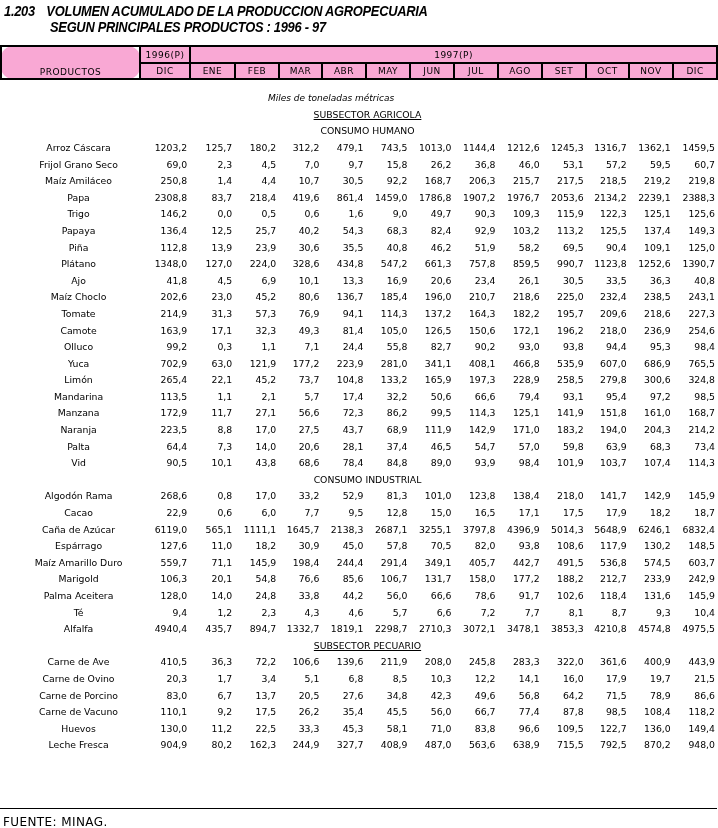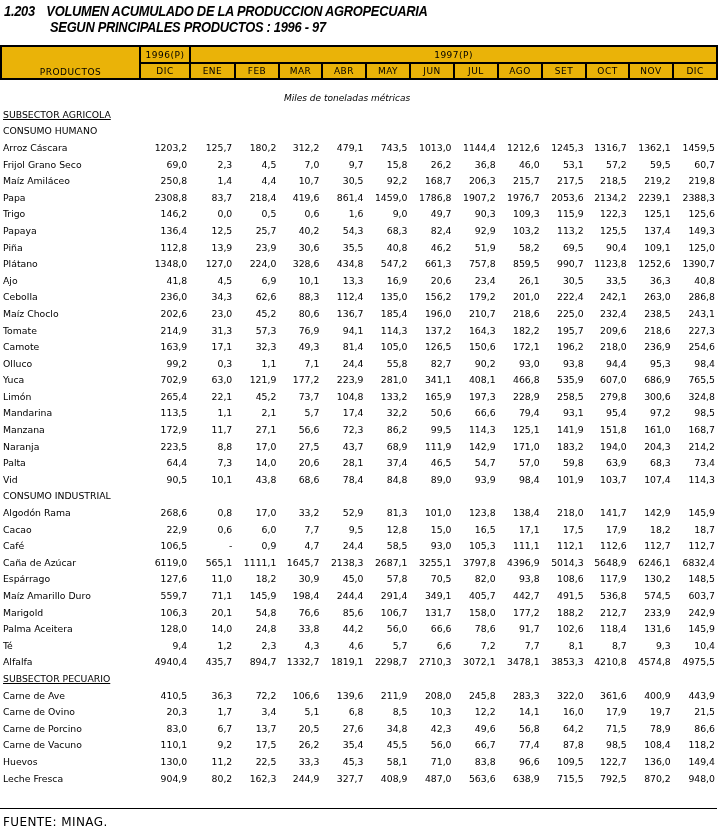--- a/index.html
+++ b/index.html
@@ -5,31 +5,31 @@
   html, body { margin:0; padding:0; background:#ffffff; }
   body { width:718px; height:828px; position:relative; overflow:hidden;
          font-family:"DejaVu Sans", sans-serif; color:#000; }
   .title { position:absolute; left:4px; font-family:"Liberation Sans", sans-serif;
            font-weight:bold; font-style:italic; font-size:14px; letter-spacing:-0.3px; transform:scaleX(0.92); transform-origin:left; }
   .t1 { top:3px; }
   .t2 { top:19px; left:50px; }
   .t1 .num { display:inline-block; width:46px; }
 
   table.hdr { position:absolute; top:45px; left:0; border-collapse:collapse; table-layout:fixed; width:717px; }
-  table.hdr td { background:#eab308; border:2px solid #000; font-size:9px; text-align:center;
+  table.hdr td { background:#f9a8d4; border:2px solid #000; font-size:9px; text-align:center;
                  height:14px; padding:0; letter-spacing:0.5px; }
   table.hdr td.prod { border-right:2px solid #000; vertical-align:bottom; padding-bottom:1px; }
   table.hdr tr.r1 td { height:15px; border-bottom:1px solid #000; }
-  table.hdr tr.r1 td.prod { border-bottom:2px solid #000; }
-
-  .units { position:absolute; top:93px; left:268px; font-size:9px; font-style:italic;margin-left:16px; }
+  table.hdr tr.r1 td.prod { border-bottom:2px solid #000;border-radius:12px; }
+
+  .units { position:absolute; top:93px; left:268px; font-size:9px; font-style:italic; }
 
   table.body { position:absolute; top:106px; left:0; border-collapse:collapse; table-layout:fixed; width:717px; }
   table.body td { font-size:9.3px; padding:0; height:16.6px; text-align:right; white-space:nowrap; padding-right:2px; }
-  table.body td.lbl { text-align:left; padding-left:3px; padding-right:0; }
+  table.body td.lbl { text-align:center; padding-left:18px; padding-right:0; }
   table.body tr.section td.lbl { text-decoration:underline; }
   .rule { position:absolute; left:0; top:808px; width:717px; height:0; border-top:1px solid #000; }
   .source { position:absolute; left:3px; top:815px; font-size:12px; letter-spacing:0.4px; }
 </style>
 </head>
 <body>
 
 <div class="title t1">
   <span class="num">1.203</span><span>VOLUMEN ACUMULADO DE LA PRODUCCION AGROPECUARIA</span>
 </div>
@@ -240,36 +240,20 @@
         <td>16,9</td>
         <td>20,6</td>
         <td>23,4</td>
         <td>26,1</td>
         <td>30,5</td>
         <td>33,5</td>
         <td>36,3</td>
         <td>40,8</td>
       </tr>
       <tr class="data">
-        <td class="lbl">Cebolla</td>
-        <td>236,0</td>
-        <td>34,3</td>
-        <td>62,6</td>
-        <td>88,3</td>
-        <td>112,4</td>
-        <td>135,0</td>
-        <td>156,2</td>
-        <td>179,2</td>
-        <td>201,0</td>
-        <td>222,4</td>
-        <td>242,1</td>
-        <td>263,0</td>
-        <td>286,8</td>
-      </tr>
-      <tr class="data">
         <td class="lbl">Maíz Choclo</td>
         <td>202,6</td>
         <td>23,0</td>
         <td>45,2</td>
         <td>80,6</td>
         <td>136,7</td>
         <td>185,4</td>
         <td>196,0</td>
         <td>210,7</td>
         <td>218,6</td>
@@ -467,36 +451,20 @@
         <td>12,8</td>
         <td>15,0</td>
         <td>16,5</td>
         <td>17,1</td>
         <td>17,5</td>
         <td>17,9</td>
         <td>18,2</td>
         <td>18,7</td>
       </tr>
       <tr class="data">
-        <td class="lbl">Café</td>
-        <td>106,5</td>
-        <td>-</td>
-        <td>0,9</td>
-        <td>4,7</td>
-        <td>24,4</td>
-        <td>58,5</td>
-        <td>93,0</td>
-        <td>105,3</td>
-        <td>111,1</td>
-        <td>112,1</td>
-        <td>112,6</td>
-        <td>112,7</td>
-        <td>112,7</td>
-      </tr>
-      <tr class="data">
         <td class="lbl">Caña de Azúcar</td>
         <td>6119,0</td>
         <td>565,1</td>
         <td>1111,1</td>
         <td>1645,7</td>
         <td>2138,3</td>
         <td>2687,1</td>
         <td>3255,1</td>
         <td>3797,8</td>
         <td>4396,9</td>

